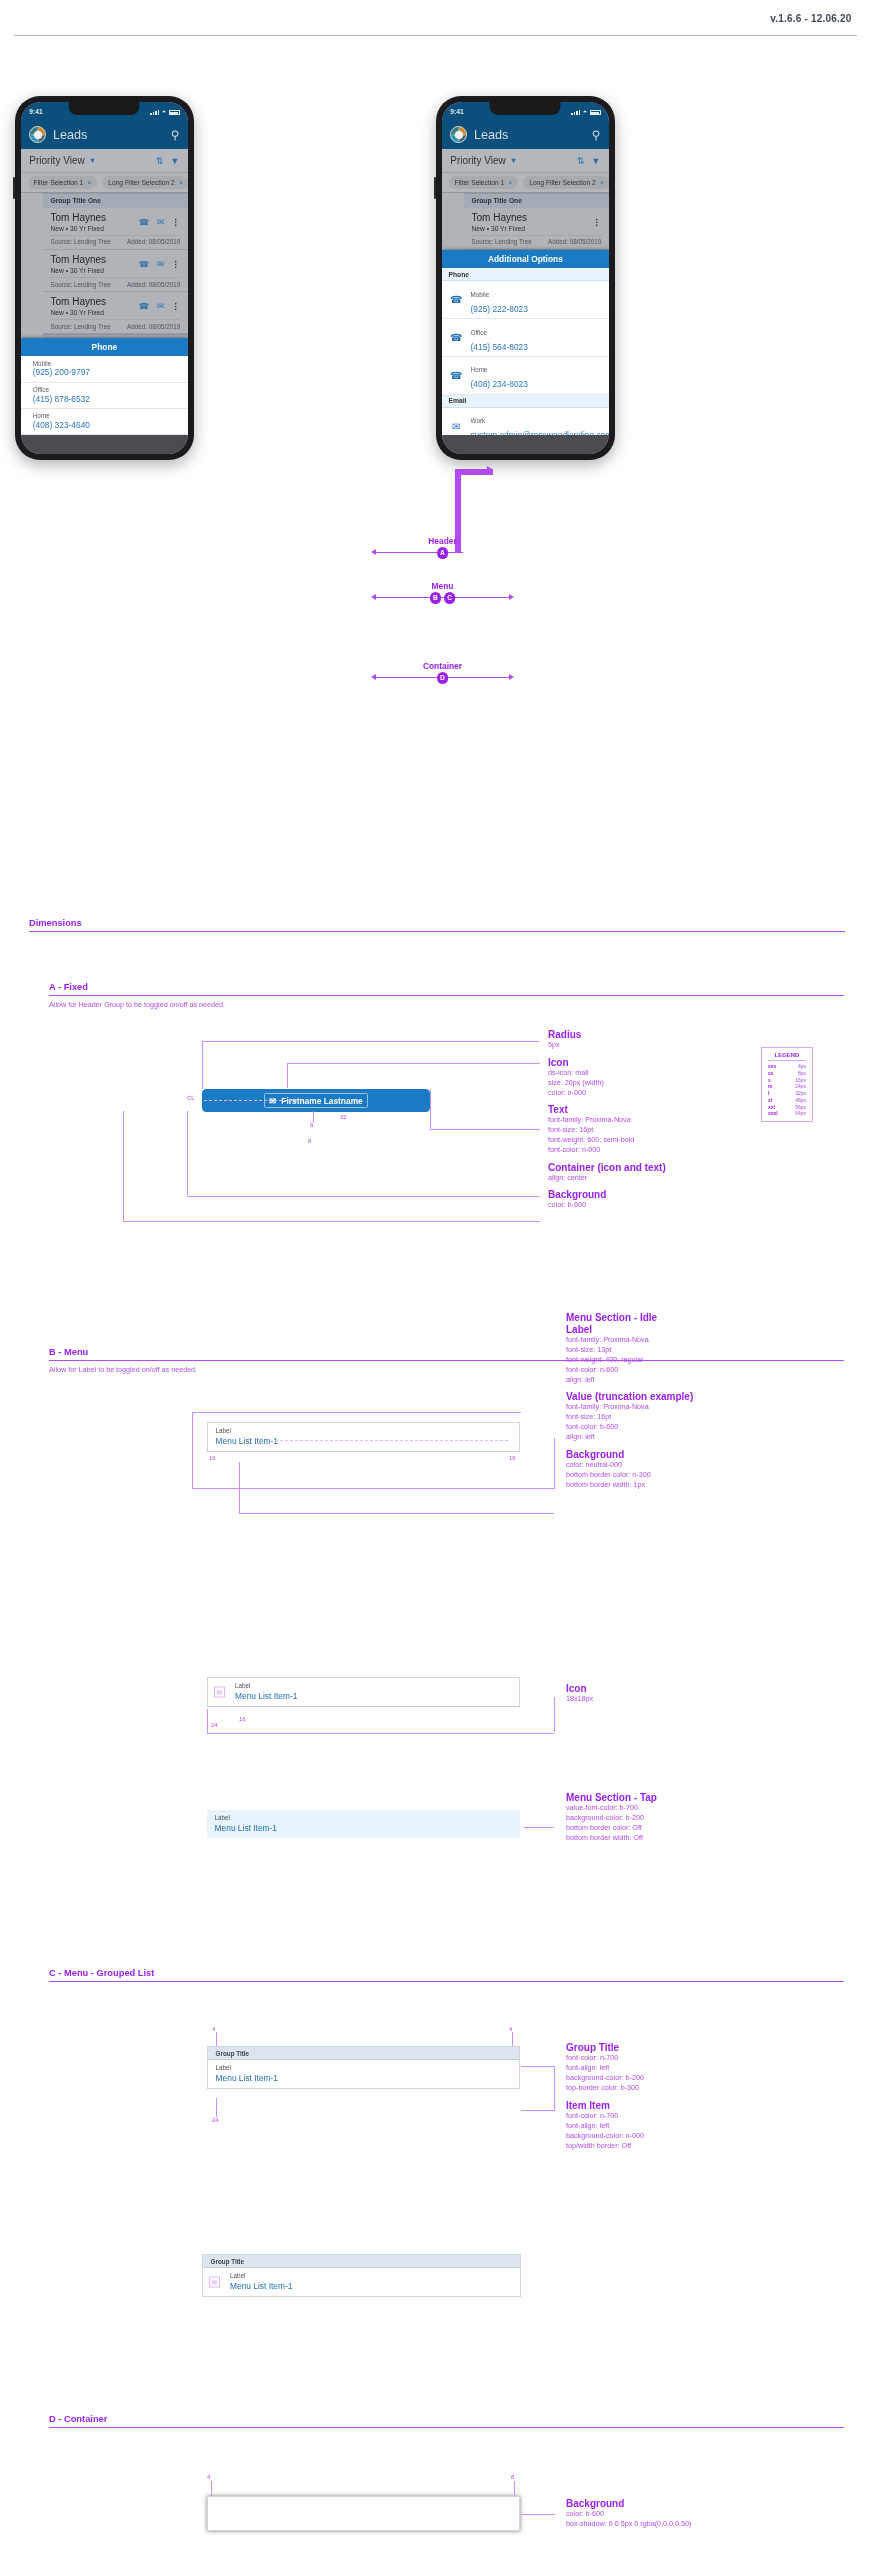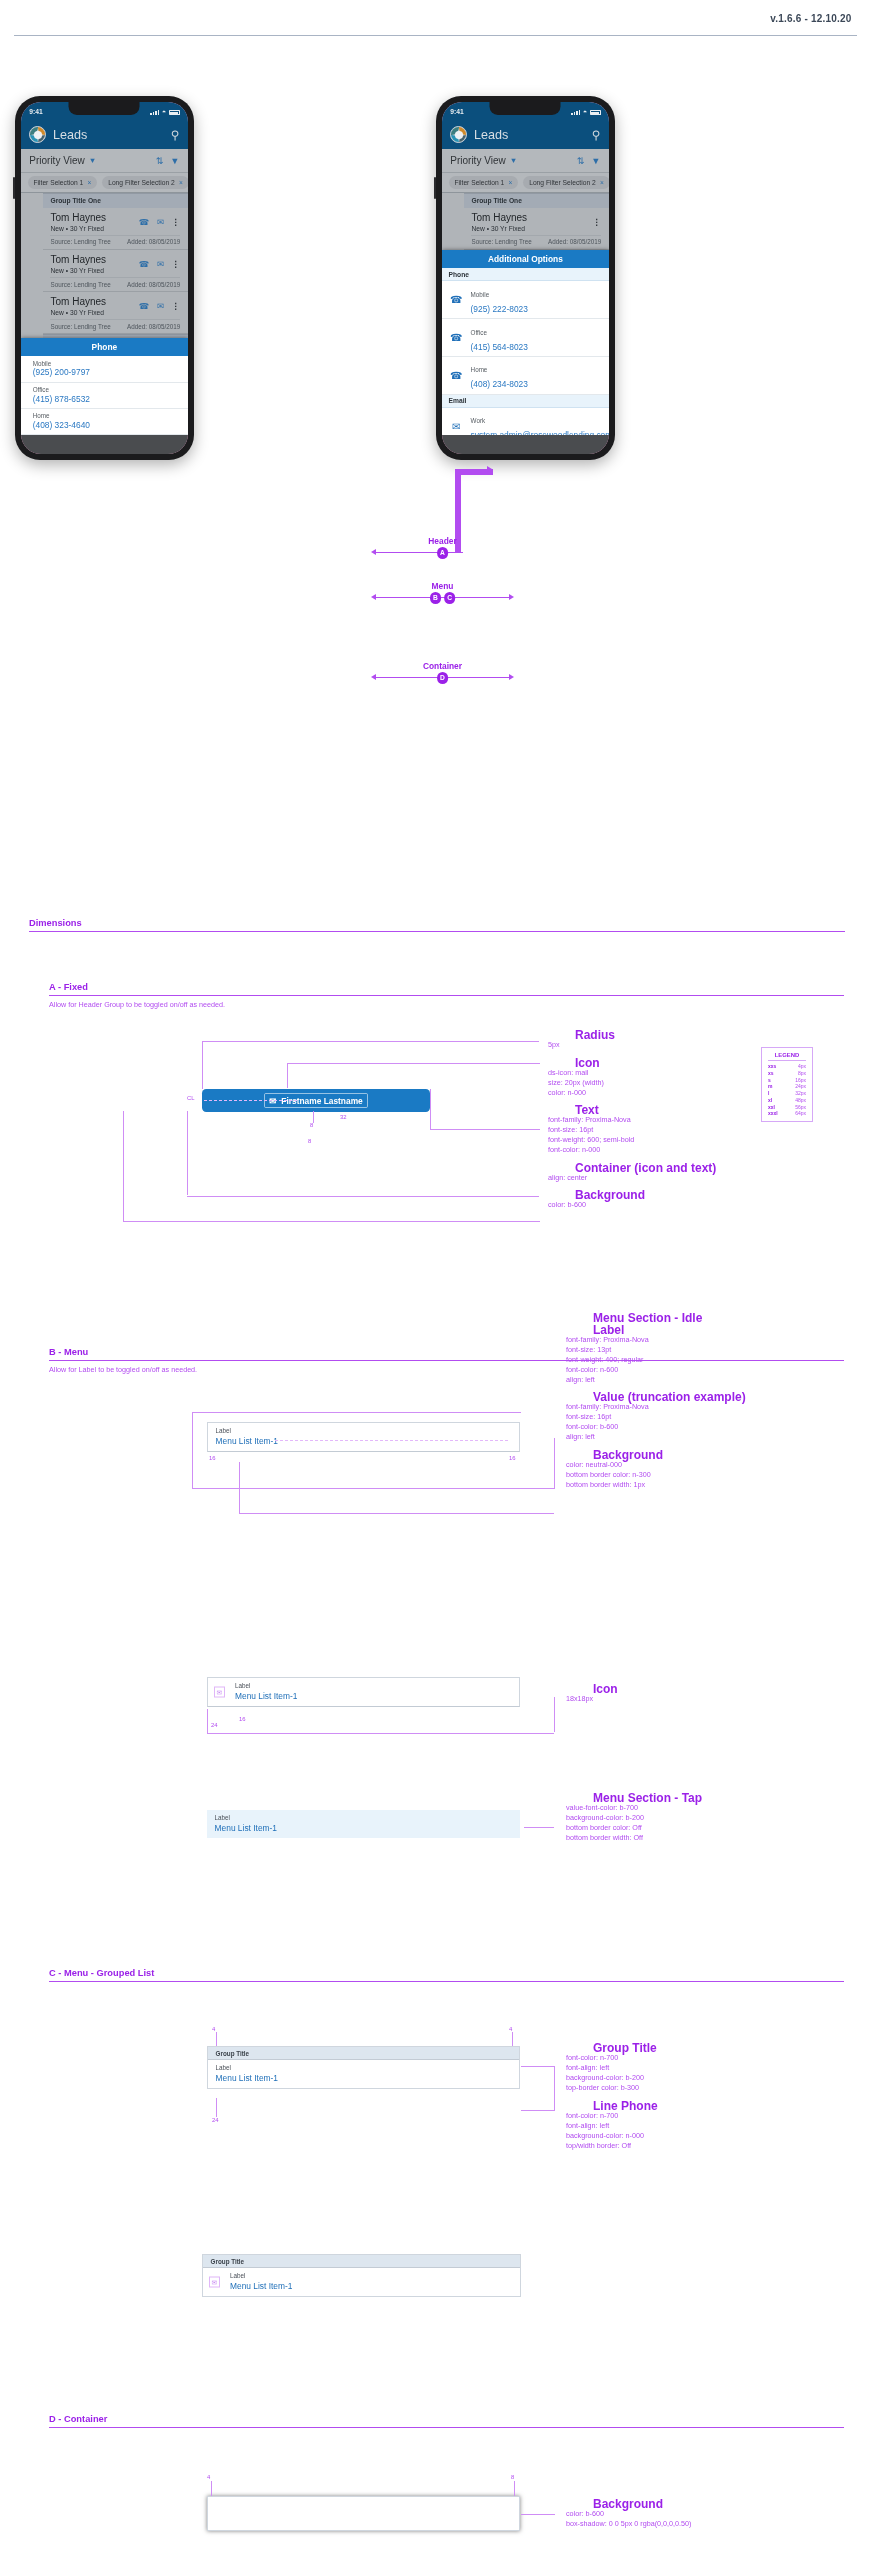--- a/index.html
+++ b/index.html
@@ -166,21 +166,21 @@
   .hdr-hook { position: absolute; border-color: #b24cf0; border-style: solid; }
 
   
   .section { position: absolute; color: #9b21e8; }
   .sec-title { font-size: 9.3px; font-weight: 700; color: #9b21e8; }
   .rule { height: 1.1px; background: #b24cf0; margin-top: 2.5px; }
   .sec-note { font-size: 7.2px; color: #b24cf0; margin-top: 4.2px; }
 
   .spec-col { position: absolute; width: 181px; }
   .spec-grp { margin-bottom: 7.6px; }
-  .spec-h { font-size: 12px; font-weight: 700; color: #9b21e8; line-height: 10px; margin-left: 27px; }
+  .spec-h { font-size: 10px; font-weight: 700; color: #9b21e8; line-height: 10px; }
   .spec-l { font-size: 7.2px; color: #b24cf0; line-height: 10px; }
   .vline { position: absolute; width: 1px; background: #cf8df5; }
   .hline { position: absolute; height: 1px; background: #cf8df5; }
   .dim-num { position: absolute; font-size: 5.9px; color: #b24cf0; }
 
   
   .hdr-sample {
     position: absolute; background: #1a7ac4; border-radius: 4.2px;
     display: flex; align-items: center; justify-content: center; gap: 5px;
     color: #fff; font-size: 8.4px; font-weight: 700;
@@ -217,21 +217,21 @@
   .grp-head { background: #dde6ef; font-size: 6.3px; font-weight: 700;
               color: #3b424a; padding: 2.5px 7.6px; border-bottom: 0.8px solid #c3cbd4; }
   .cont-sample { position: absolute; background: #fff; border: 0.8px solid #cfd6de;
                  box-shadow: 0 0 4.2px rgba(0,0,0,.5); }
   .dash { position: absolute; border-top: 0.8px dashed #e3b8fa; }
 </style>
 </head>
 <body>
 
 <div class="version-row">
-  <span class="version-text">v.1.6.6 - 12.10.20</span>
+  <span class="version-text">v.1.6.6 - 12.06.20</span>
 </div>
 <div class="top-rule"></div>
 
 <div class="phone" id="phone-left">
   <div class="phone-inner">
     <div class="notch"></div>
 
     <div class="statusbar">
       <span class="status-time">9:41</span>
       <span class="status-icons">
@@ -774,21 +774,21 @@
 
 <div class="spec-col" style="left:566px; top:2043px;">
   <div class="spec-grp">
     <div class="spec-h">Group Title</div>
     <div class="spec-l">font-color: n-700</div>
     <div class="spec-l">font-align: left</div>
     <div class="spec-l">background-color: b-200</div>
     <div class="spec-l">top-border color: b-300</div>
   </div>
   <div class="spec-grp">
-    <div class="spec-h">Line Phone</div>
+    <div class="spec-h">Item Item</div>
     <div class="spec-l">font-color: n-700</div>
     <div class="spec-l">font-align: left</div>
     <div class="spec-l">background-color: n-000</div>
     <div class="spec-l">top/width border: Off</div>
   </div>
 </div>
 
 <div class="grp-sample" style="left:202px; top:2254px; width:319px;">
   <div class="grp-head">Group Title</div>
   <div style="padding:4.2px 7.6px 4.2px 27px; position:relative;">

